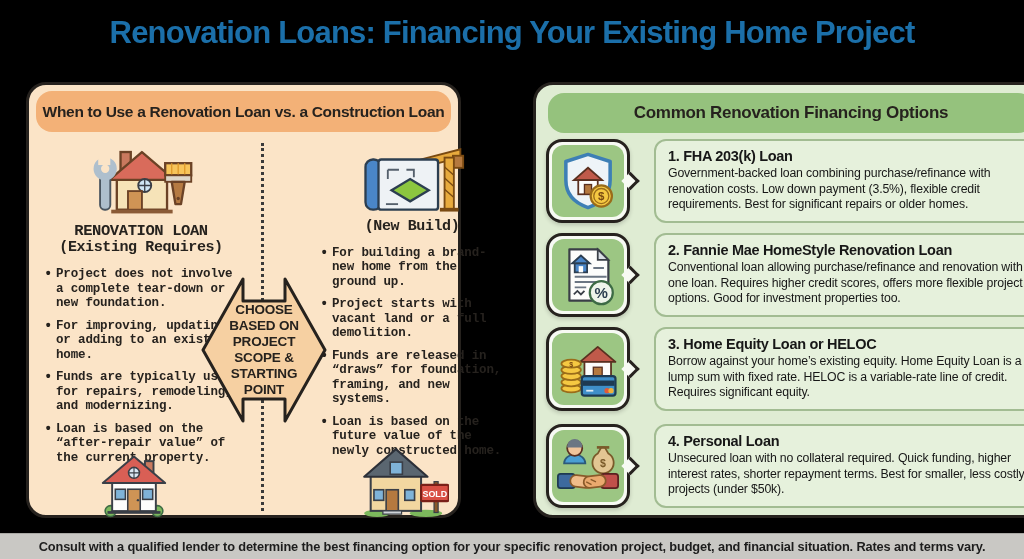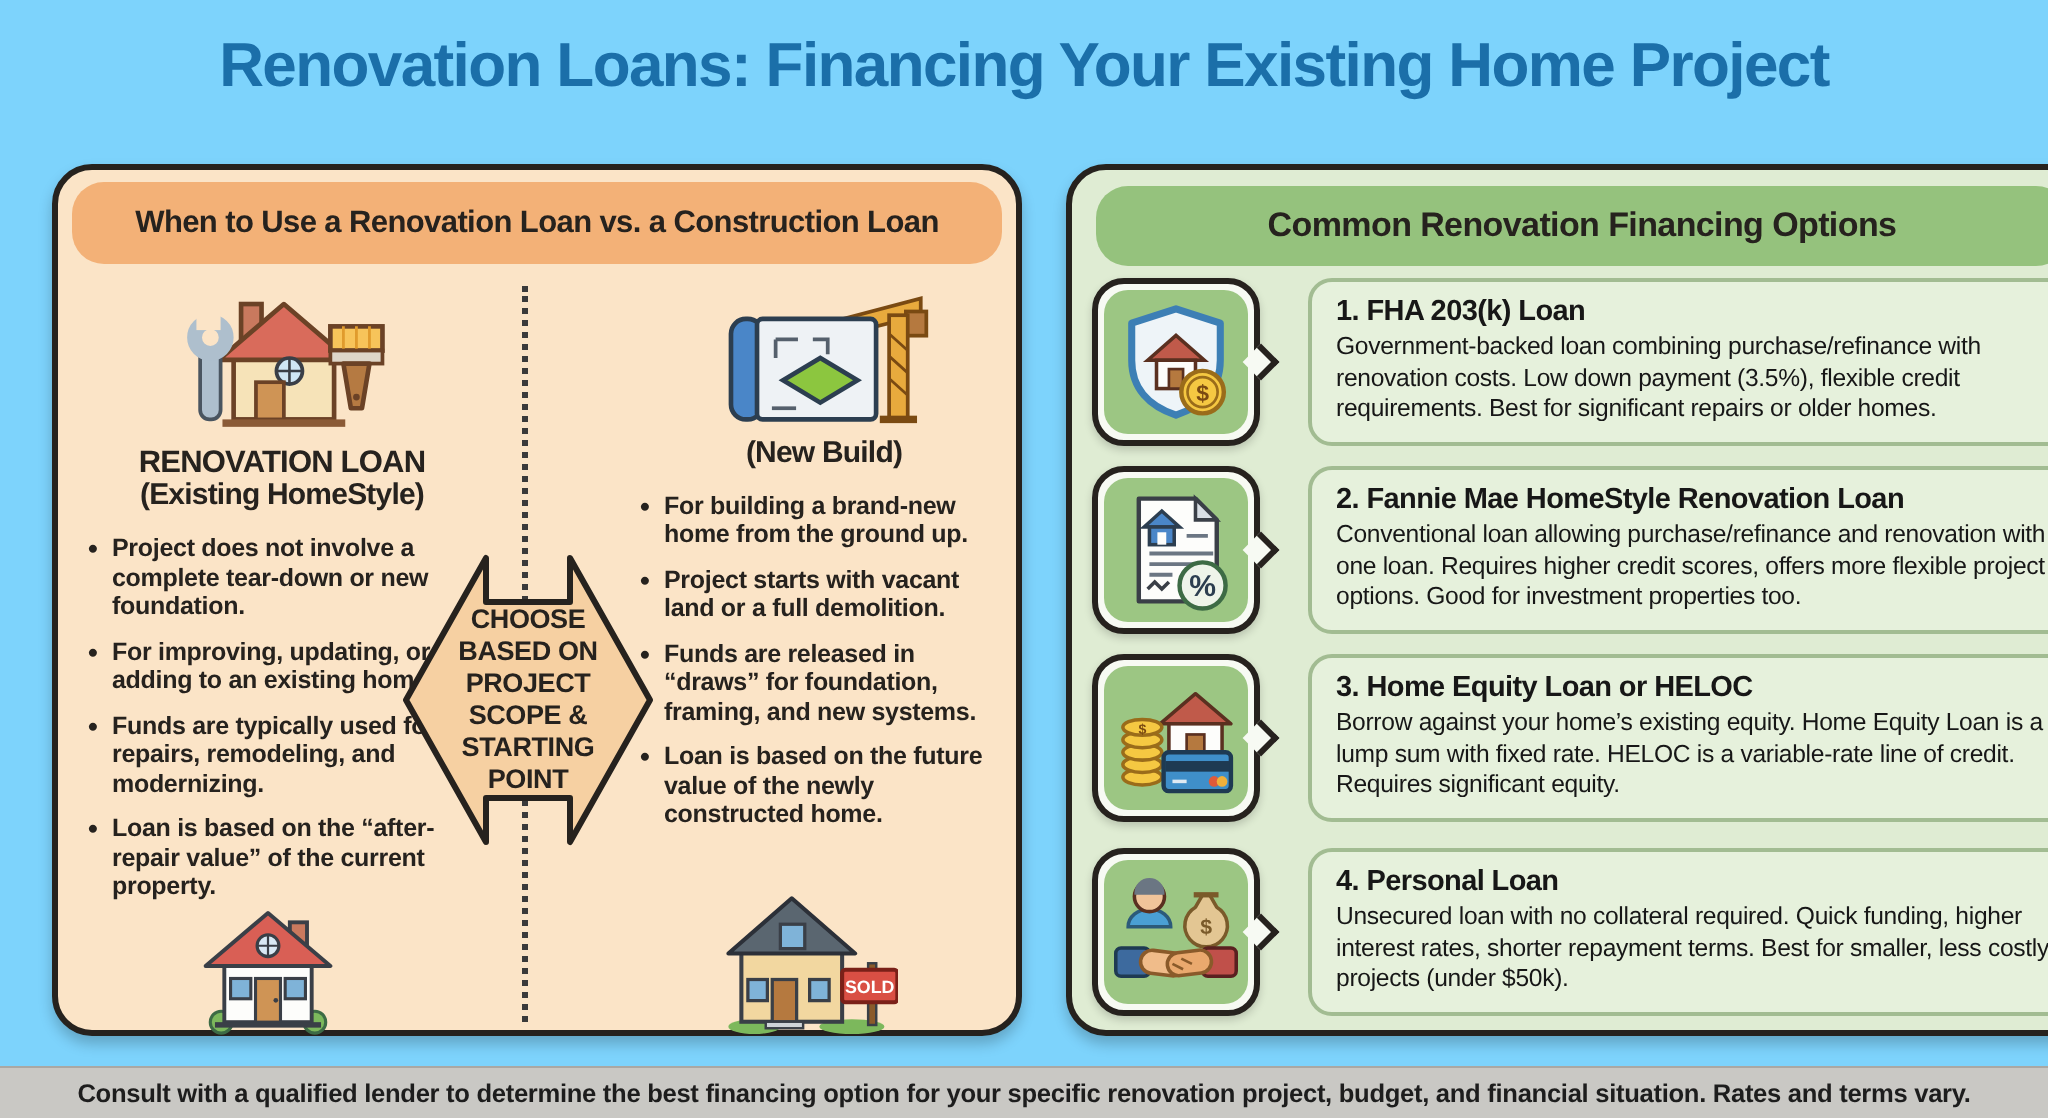--- a/index.html
+++ b/index.html
@@ -1,51 +1,51 @@
 <!DOCTYPE html>
 <html><head>
 <meta charset="utf-8">
 <style>
   * { box-sizing: border-box; margin: 0; padding: 0; }
   body { margin: 0; background: #dddbd7; font-family: "Liberation Sans", sans-serif; }
   .page {
     position: relative; width: 1024px; height: 559px;
-    background: #7dd3fc; overflow: hidden; color: #26221e;
+    background: #000000; overflow: hidden; color: #26221e;
   }
   .page-title {
     position: absolute; top: 15px; left: 0; right: 0;
     text-align: center; font-size: 31px; font-weight: 700;
     color: #1b6fa9; letter-spacing: -0.8px;
   }
   
   .panel {
     position: absolute; top: 82px; height: 436px;
     border: 3px solid #26221e; border-radius: 20px;
     box-shadow: 0 4px 7px rgba(0,0,0,0.22);
   }
-  .panel-left  { left: 26px;  width: 485px; background: #fbe4c7; }
+  .panel-left  { left: 26px;  width: 435px; background: #fbe4c7; }
   .panel-right { left: 533px; width: 516px; background: #dfecd3; }
   .pill {
     position: absolute; display: flex; align-items: center; justify-content: center;
     font-weight: 700; white-space: nowrap; color: #26221e;
   }
   .pill-left {
     left: 7px; top: 6px; width: calc(100% - 14px); height: 41px;
     background: #f3b177; border-radius: 16px; font-size: 15.5px; letter-spacing: -0.3px;
   }
   .pill-right {
     left: 12px; top: 8px; width: calc(100% - 24px); height: 40px;
     background: #95c27d; border-radius: 16px; font-size: 17px; letter-spacing: -0.3px;
   }
   
   .divider {
     position: absolute; left: 232px; top: 58px; height: 368px; width: 0;
     border-left: 3px dotted #3a3a3a;
   }
-  .col { position: absolute; top: 52px; text-align: center; }
+  .col { position: absolute; top: 52px; text-align: center; font-family: Liberation Mono, monospace; }
   .col-reno { left: 14px;  width: 196px; }
   .col-con  { left: 290px; width: 186px; }
   .col-icon { height: 82px; display: flex; align-items: flex-end; justify-content: center; }
   .col-title { margin-top: 4px; font-size: 15.5px; font-weight: 700; letter-spacing: -0.4px; line-height: 1.12; }
   .col-sub   { font-size: 15px;   font-weight: 700; letter-spacing: -0.4px; line-height: 1.12; }
   ul.bullets {
     margin-top: 10px; list-style: none; text-align: left;
     font-size: 12.5px; font-weight: 600; line-height: 1.16; letter-spacing: -0.15px;
   }
   ul.bullets li { position: relative; padding-left: 13px; margin-bottom: 8px; }
@@ -121,21 +121,21 @@
           <circle cx="21.5" cy="32" r="8.5" fill="none" stroke="#aebfcd" stroke-width="8"></circle>
           <rect x="14" y="18" width="13" height="10" fill="#fbe4c7"></rect>
           <rect x="86" y="26" width="28" height="13" fill="#f7c45a" stroke="#6b4226" stroke-width="2.5"></rect>
           <path d="M93 26 v13 M100 26 v13 M107 26 v13" stroke="#e09b2d" stroke-width="1.5"></path>
           <rect x="86" y="39" width="28" height="7" fill="#ded6c8" stroke="#6b4226" stroke-width="2"></rect>
           <polygon points="93,46 107,46 103,70 97,70" fill="#b57a42" stroke="#6b4226" stroke-width="2.5" stroke-linejoin="round"></polygon>
           <circle cx="100" cy="64" r="1.8" fill="#6b4226"></circle>
         </svg>
       </div>
       <div class="col-title">RENOVATION LOAN</div>
-      <div class="col-sub">(Existing HomeStyle)</div>
+      <div class="col-sub">(Existing Requires)</div>
       <ul class="bullets">
         <li>Project does not involve a complete tear-down or new foundation.</li>
         <li>For improving, updating, or adding to an existing home.</li>
         <li>Funds are typically used for repairs, remodeling, and modernizing.</li>
         <li>Loan is based on the “after-repair value” of the current property.</li>
       </ul>
     </div>
 
     <div class="col col-con">
       <div class="col-icon">

